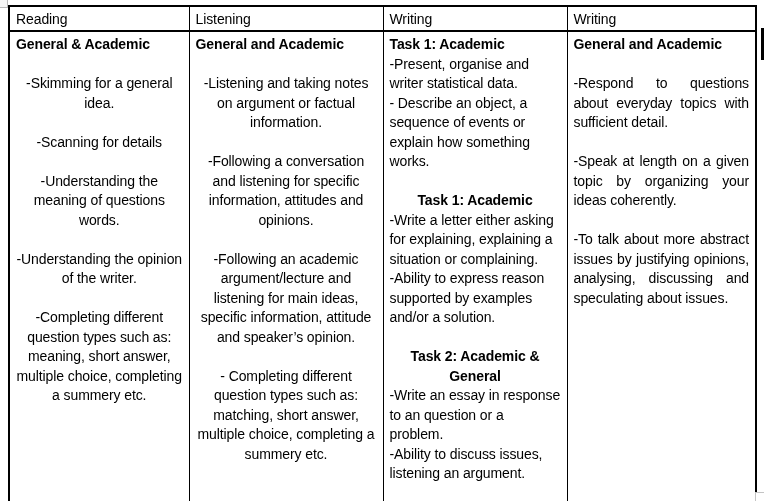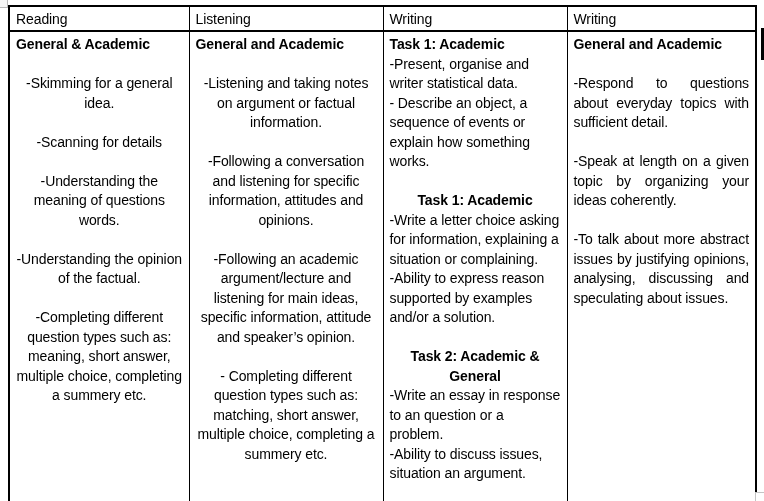--- a/index.html
+++ b/index.html
@@ -106,40 +106,40 @@
           <th>Writing</th>
         </tr>
     </thead>
     <tbody>
       <tr>
           <td>
             <p class="para bold">General &amp; Academic</p>
             <p class="para gap">-Skimming for a general idea.</p>
             <p class="para gap">-Scanning for details</p>
             <p class="para gap">-Understanding the meaning of questions words.</p>
-            <p class="para gap">-Understanding the opinion of the factual.</p>
+            <p class="para gap">-Understanding the opinion of the writer.</p>
             <p class="para gap">-Completing different question types such as: meaning, short answer, multiple choice, completing a summery etc.</p>
           </td>
           <td>
             <p class="para bold">General and Academic</p>
             <p class="para gap">-Listening and taking notes on argument or factual information.</p>
             <p class="para gap">-Following a conversation and listening for specific information, attitudes and opinions.</p>
             <p class="para gap">-Following an academic argument/lecture and listening for main ideas, specific information, attitude and speaker’s opinion.</p>
             <p class="para gap">- Completing different question types such as: matching, short answer, multiple choice, completing a summery etc.</p>
           </td>
           <td>
             <p class="para bold underline">Task 1: Academic</p>
             <p class="para">-Present, organise and writer statistical data.</p>
             <p class="para">- Describe an object, a sequence of events or explain how something works.</p>
             <p class="para bold underline gap">Task 1: Academic</p>
-            <p class="para">-Write a letter choice asking for information, explaining a situation or complaining.</p>
+            <p class="para">-Write a letter either asking for explaining, explaining a situation or complaining.</p>
             <p class="para">-Ability to express reason supported by examples and/or a solution.</p>
             <p class="para bold underline gap">Task 2: Academic &amp; General</p>
             <p class="para">-Write an essay in response to an question or a problem.</p>
-            <p class="para">-Ability to discuss issues, situation an argument.</p>
+            <p class="para">-Ability to discuss issues, listening an argument.</p>
           </td>
           <td>
             <p class="para bold">General and Academic</p>
             <p class="para justify gap">-Respond to questions about everyday topics with sufficient detail.</p>
             <p class="para justify gap">-Speak at length on a given topic by organizing your ideas coherently.</p>
             <p class="para justify gap">-To talk about more abstract issues by justifying opinions, analysing, discussing and speculating about issues.</p>
           </td>
         </tr>
     </tbody>
   </table>

